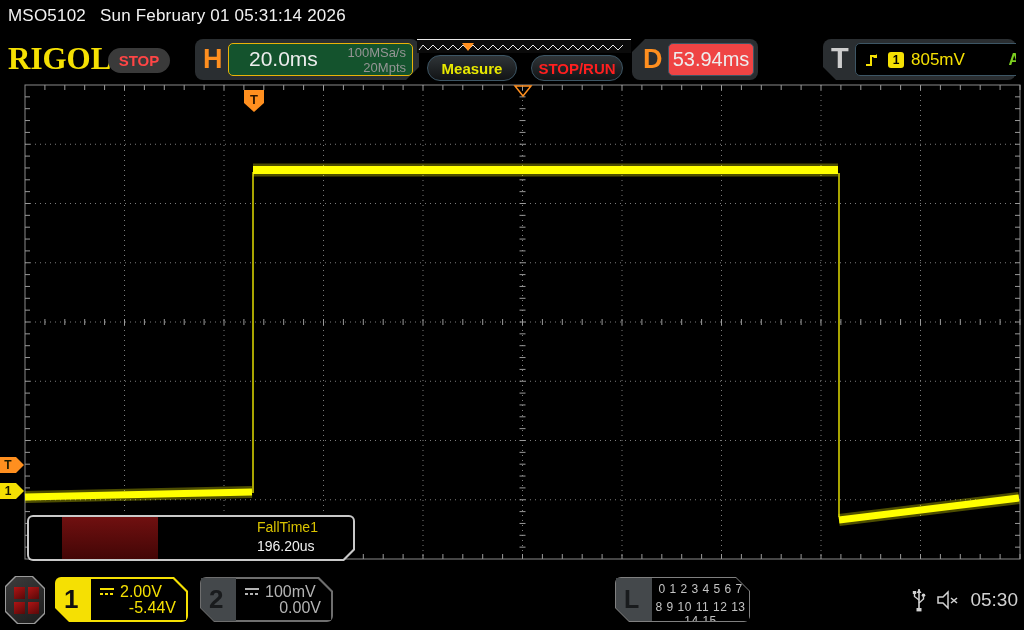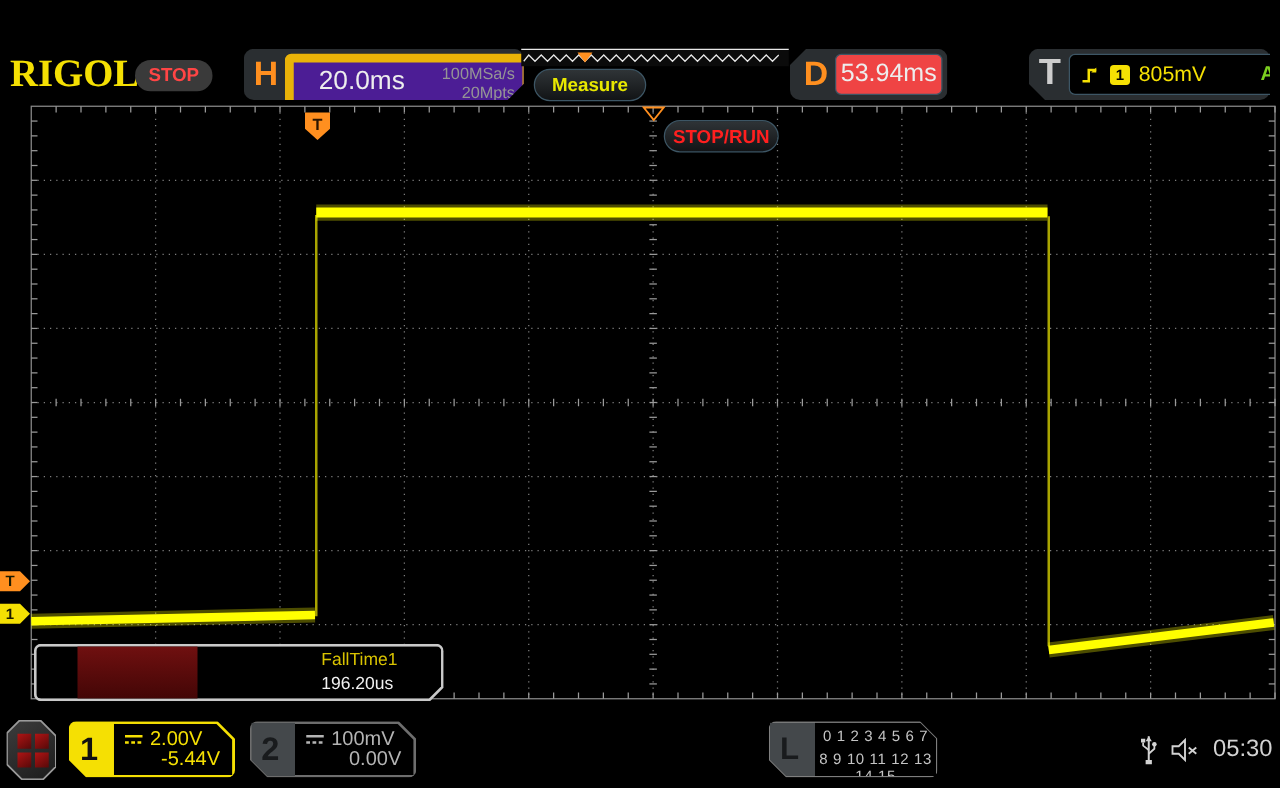--- a/index.html
+++ b/index.html
@@ -10,31 +10,31 @@
   #titlebar .model{margin-right:14px;}
   
   .logo{position:absolute;left:8px;top:41px;font-family:"Liberation Serif",serif;font-weight:900;
         font-size:31px;color:#f5e003;letter-spacing:0px;}
   .stop-pill{position:absolute;left:108px;top:48px;width:62px;height:25px;border-radius:13px;
         background:#3a3a3a;color:#ff4545;font-weight:bold;font-size:15px;display:flex;
         align-items:center;justify-content:center;}
   .hblock{position:absolute;left:195px;top:39px;width:224px;height:41px;background:#2a2e31;
         border-radius:8px;clip-path:polygon(0 0,100% 0,100% calc(100% - 13px),calc(100% - 13px) 100%,0 100%);}
   .hblock .hletter{position:absolute;left:8px;top:5px;font-size:27px;font-weight:bold;color:#ff8f1f;}
-  .hblock .panel{position:absolute;left:33px;top:4px;width:183px;height:31px;background:#4c1d95;
-        border:7px solid #eab308;border-radius:5px;}
+  .hblock .panel{position:absolute;left:33px;top:4px;width:183px;height:31px;background:#14532d;
+        border:1px solid #eab308;border-radius:5px;}
   .hblock .tbval{position:absolute;left:20px;top:3px;font-size:21px;color:#ededed;}
   .hblock .srate{position:absolute;right:6px;top:1px;text-align:right;font-size:13px;line-height:15px;color:#959595;}
   .delaybar{position:absolute;left:417px;top:39px;width:214px;height:13px;background:#0b0b0b;
         border-top:1px solid #e8e8e8;}
   .btn{position:absolute;height:24px;background:linear-gradient(#2f3437,#121416);
         border:1px solid #3d5665;border-radius:13px;display:flex;align-items:center;justify-content:center;
         font-weight:bold;font-size:15px;}
   #measure-btn{left:427px;top:55px;width:88px;color:#e8e800;}
-  #stoprun-btn{left:531px;top:55px;width:90px;color:#ff1f1f;margin-top:41px;}
+  #stoprun-btn{left:531px;top:55px;width:90px;color:#ff1f1f;}
   .dblock{position:absolute;left:632px;top:39px;width:126px;height:41px;background:#2a2e31;
         border-radius:8px;clip-path:polygon(13px 0,100% 0,100% 100%,0 100%,0 13px);}
   .dblock .hletter{position:absolute;left:11px;top:5px;font-size:27px;font-weight:bold;color:#ff8f1f;}
   .dblock .panel{position:absolute;left:36px;top:4px;width:84px;height:31px;background:#ef4444;
         border:1px solid #3d5665;border-radius:5px;display:flex;align-items:center;justify-content:center;
         font-size:20px;color:#ededed;}
   .tblock{position:absolute;left:823px;top:39px;width:193px;height:41px;background:#2a2e31;
         border-radius:8px;clip-path:polygon(0 0,100% 0,100% 100%,13px 100%,0 calc(100% - 13px));}
   .tblock .tletter{position:absolute;left:8px;top:3px;font-size:29px;font-weight:bold;color:#cdcdcd;}
   .tblock .panel{position:absolute;left:32px;top:4px;width:156px;height:31px;background:#000;
@@ -397,20 +397,23 @@
       <line x1="839" y1="520" x2="1019" y2="498" stroke="#ffff00" stroke-width="7"></line>
       <polygon points="244,90 264,90 264,103 254,112 244,103" fill="#ff8f1f"></polygon>
       <text x="254" y="104" text-anchor="middle" font-size="13" font-weight="bold" fill="#2b1500" font-family="Liberation Sans, sans-serif">T</text>
       <polygon points="515,86 531,86 523,96" fill="none" stroke="#ff8f1f" stroke-width="1.5"></polygon>
       <polygon points="0,457 16,457 24,465 16,473 0,473" fill="#ff8f1f"></polygon>
       <text x="8" y="469" text-anchor="middle" font-size="12" font-weight="bold" fill="#1a1a00" font-family="Liberation Sans, sans-serif">T</text>
       <polygon points="0,483 16,483 24,491 16,499 0,499" fill="#f5e003"></polygon>
       <text x="8" y="495" text-anchor="middle" font-size="12" font-weight="bold" fill="#1a1a00" font-family="Liberation Sans, sans-serif">1</text>
     </svg>
 
+  <div id="titlebar">
+    <span class="model">MSO5102</span><span>Sun February 01 05:31:14 2026</span>
+  </div>
 
   <div class="logo">RIGOL</div>
   <div class="stop-pill">STOP</div>
 
   <div class="hblock">
     <div class="hletter">H</div>
     <div class="panel">
       <div class="tbval">20.0ms</div>
       <div class="srate">
         <div>100MSa/s</div>

